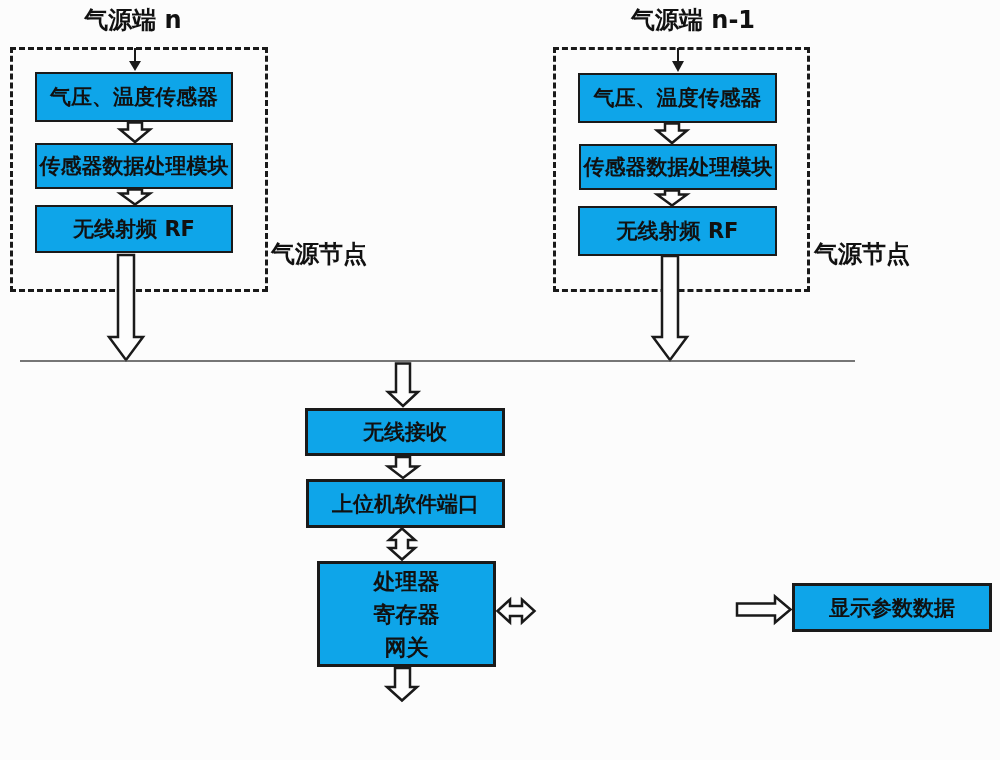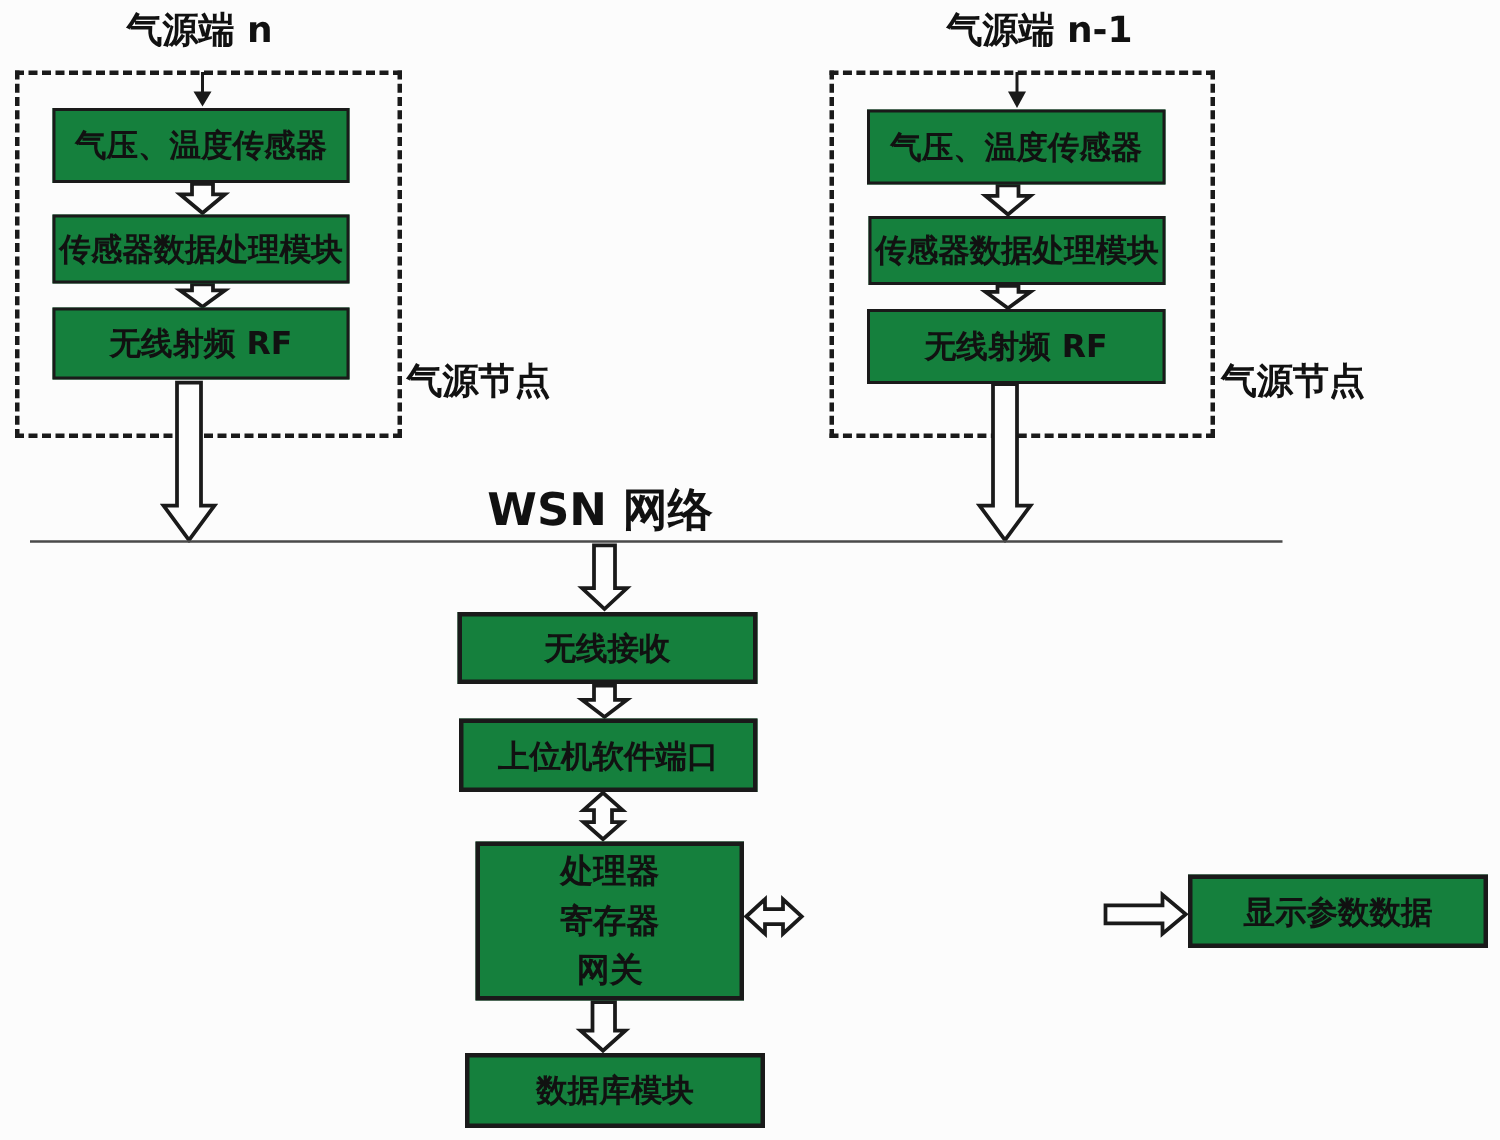--- a/index.html
+++ b/index.html
@@ -19,21 +19,21 @@
     z-index: 1;
   }
   .arrow-layer {
     position: absolute;
     left: 0; top: 0;
     width: 1000px; height: 760px;
     z-index: 2;
   }
   .box {
     position: absolute;
-    background: #15803d;
+    background: #0ea5e9;
     border: 2px solid #1a1a1a;
     display: flex;
     align-items: center;
     justify-content: center;
     text-align: center;
     font-weight: bold;
     font-size: 21px;
     z-index: 3;
     box-sizing: border-box;
   }
@@ -101,21 +101,20 @@
   <div class="box" style="left:579px; top:144px; width:198px; height:46px;">
     <span>传感器数据处理模块</span>
   </div>
 
   <div class="box" style="left:578px; top:206px; width:199px; height:50px;">
     <span>无线射频 RF</span>
   </div>
 
   <div class="node-label" style="left:814px; top:238px;">气源节点</div>
 
-  <div class="wsn-label" style="left:300px; top:320px; width:200px;">WSN 网络</div>
 
   <svg class="arrow-layer" viewBox="0 0 1000 760" xmlns="http://www.w3.org/2000/svg">
 
     <g>
       <line x1="135" y1="48" x2="135" y2="63" stroke="#1a1a1a" stroke-width="2"></line>
       <polygon points="129,61 141,61 135,71" fill="#1a1a1a"></polygon>
     </g>
     <g>
       <line x1="678" y1="48" x2="678" y2="63" stroke="#1a1a1a" stroke-width="2"></line>
       <polygon points="672,61 684,61 678,72" fill="#1a1a1a"></polygon>
@@ -153,22 +152,19 @@
   <div class="box thick" style="left:306px; top:479px; width:199px; height:49px;">
     <span>上位机软件端口</span>
   </div>
 
   <div class="box thick multiline" style="left:317px; top:561px; width:179px; height:106px;align-items:center;">
     <span>处理器</span>
     <span>寄存器</span>
     <span>网关</span>
   </div>
 
-  <div class="box thick" style="left:310px; top:702px; width:200px; height:50px;">
-    <span>数据库模块</span>
-  </div>
 
 
   <div class="box thick" style="left:792px; top:583px; width:200px; height:49px;">
     <span>显示参数数据</span>
   </div>
 
 </div>
 
 </body></html>

